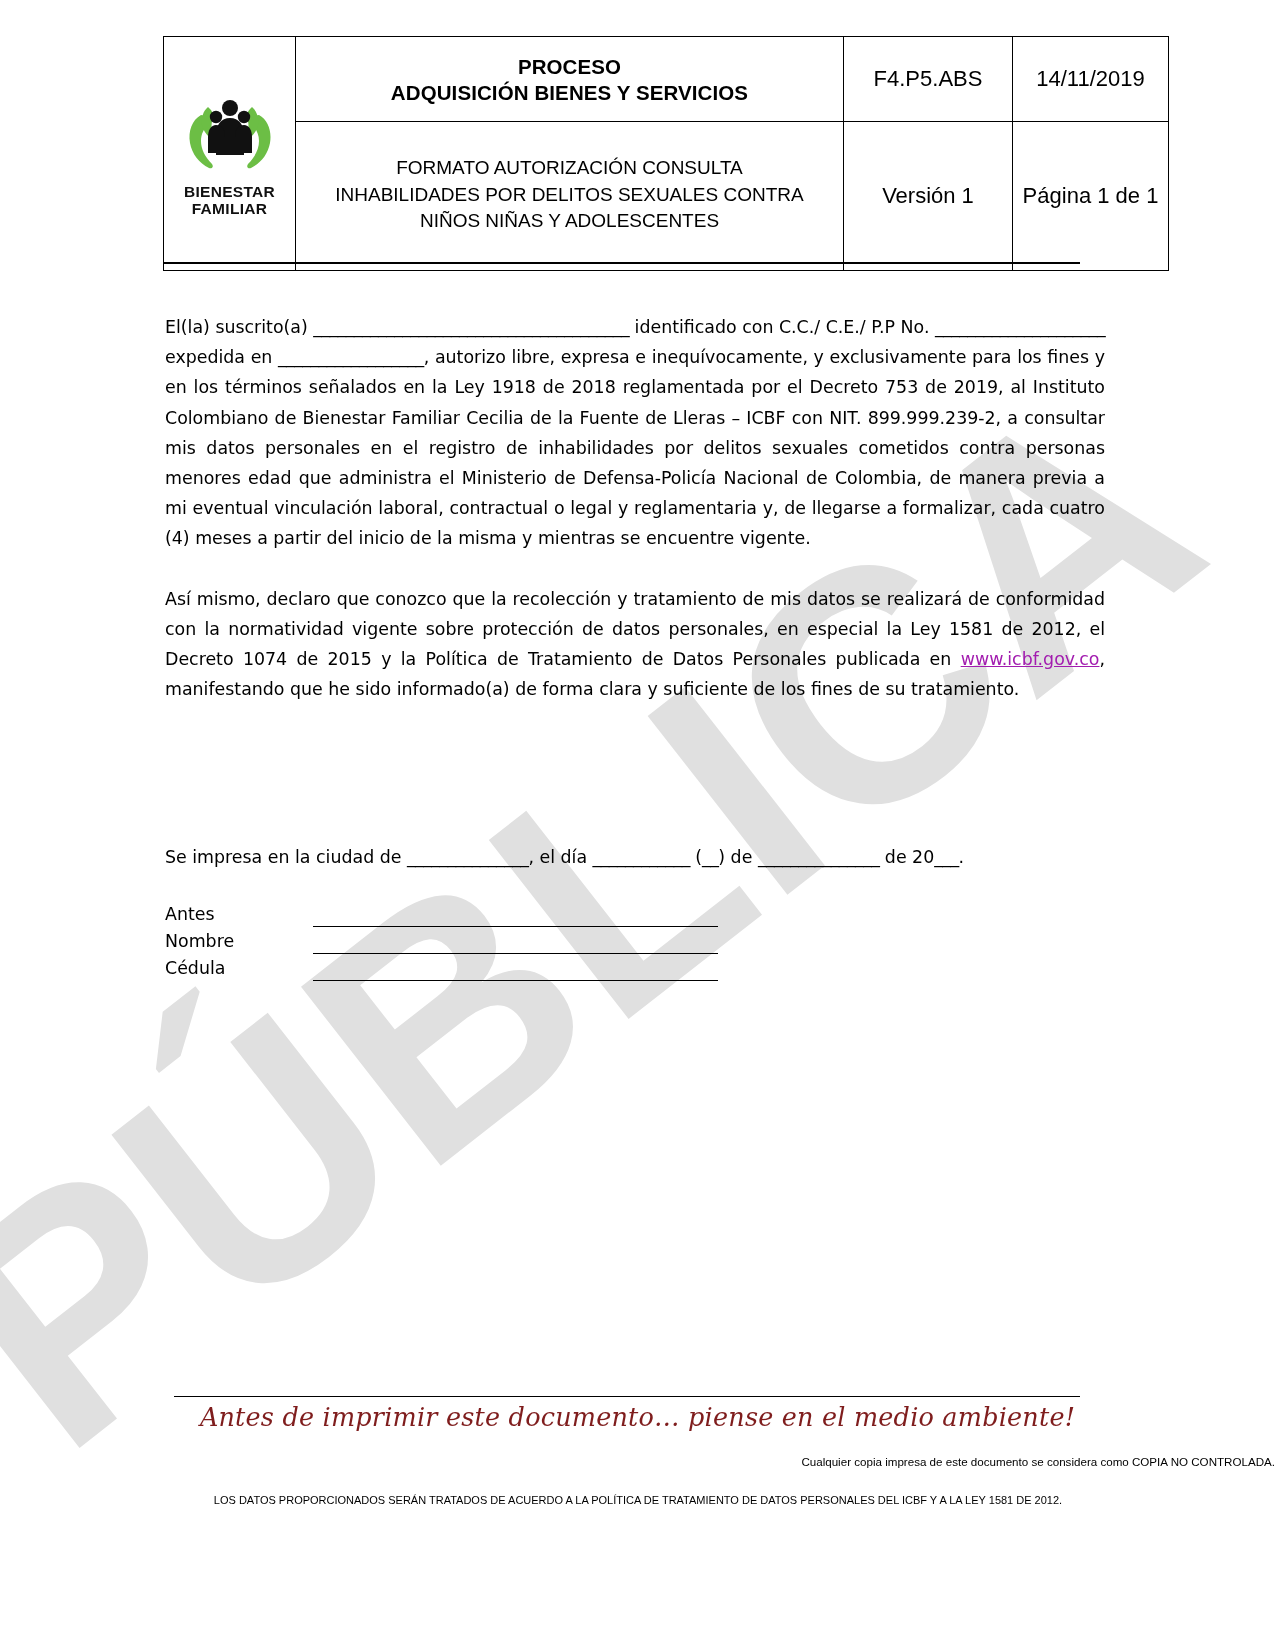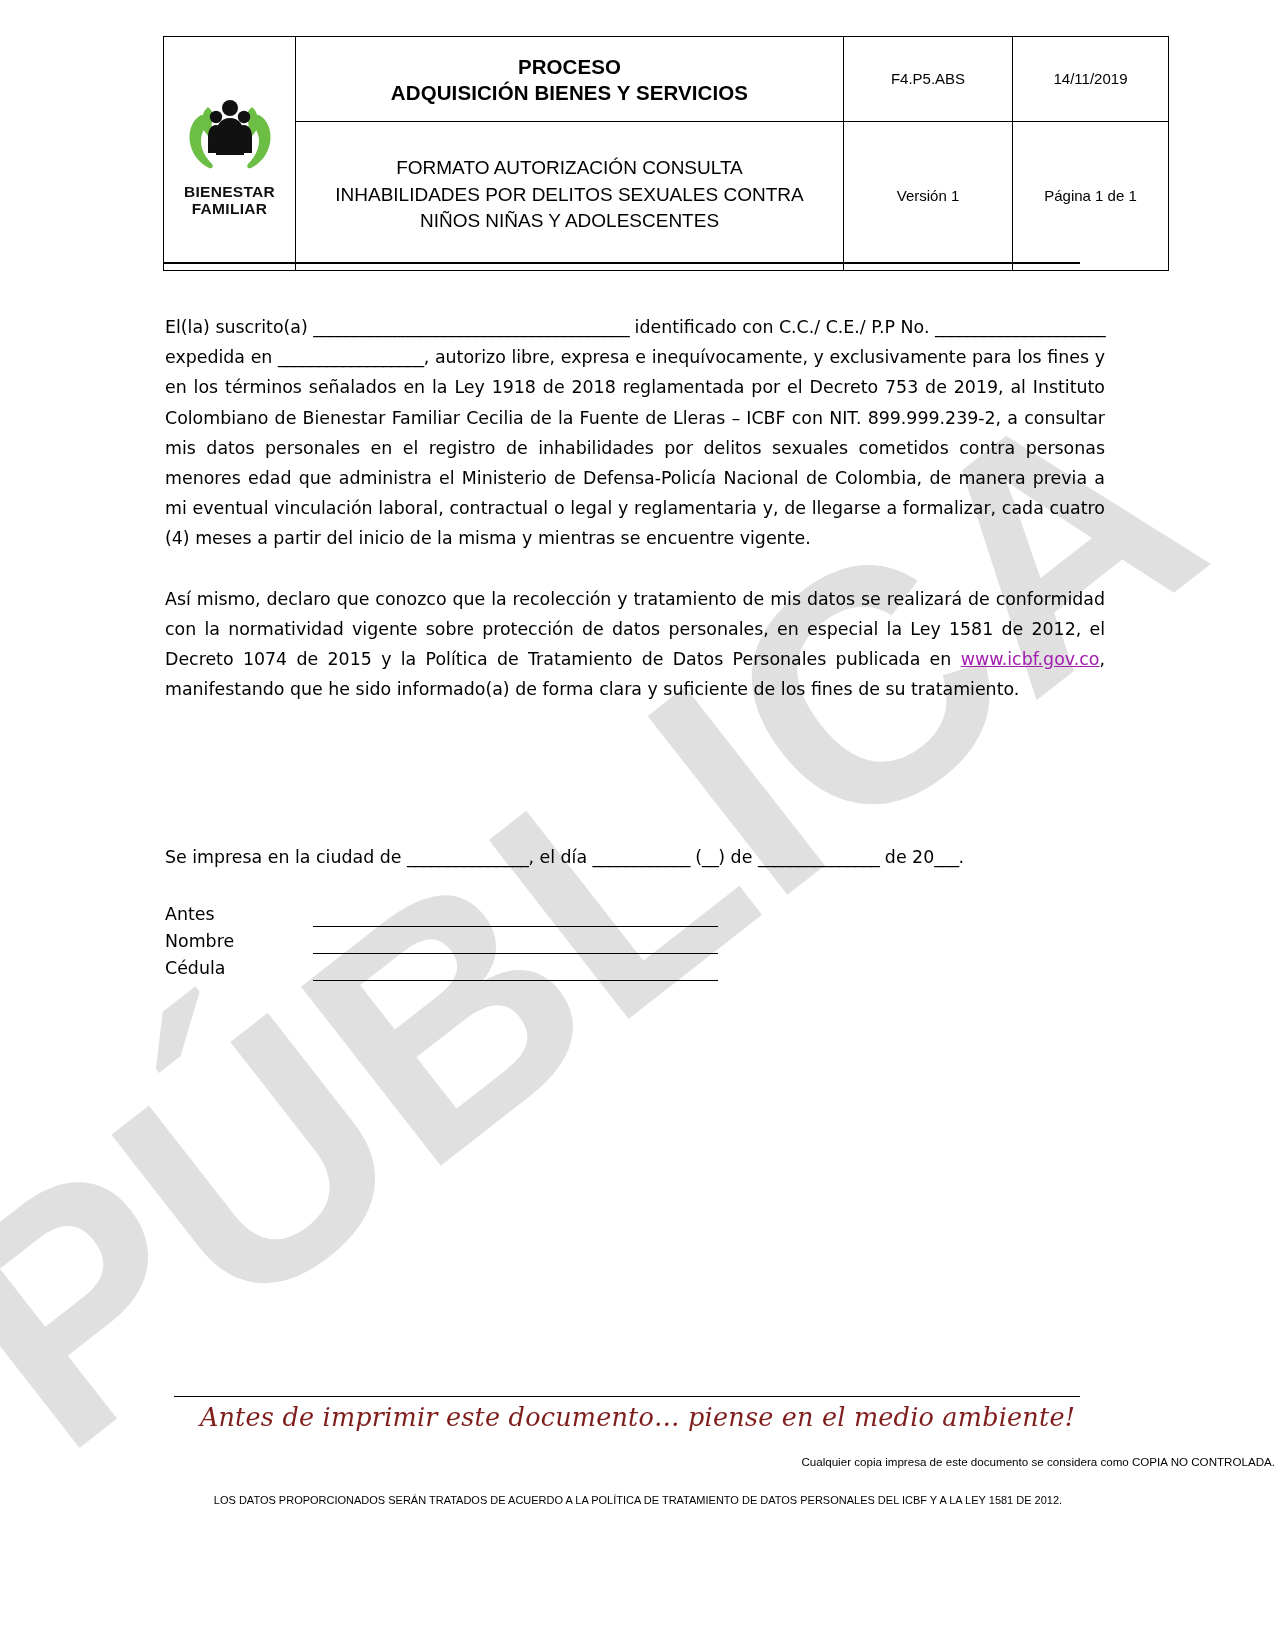--- a/index.html
+++ b/index.html
@@ -87,21 +87,21 @@
     font-size: 20.5px;
     line-height: 26px;
     letter-spacing: 0.1px;
   }
   .title-sub {
     font-size: 19px;
     line-height: 26.5px;
     font-weight: normal;
   }
   .hdr-plain {
-    font-size: 15px;
+    font-size: 22px;
     line-height: 24px;
   }
 
   .td-top-title { height: 78px; padding: 4px 8px 2px 8px !important; }
   .td-bot-title { height: 130px; padding: 8px 10px 10px 10px !important; }
   .td-code { height: 78px; }
   .td-ver  { height: 130px; }
 
   
   #header-rule {

